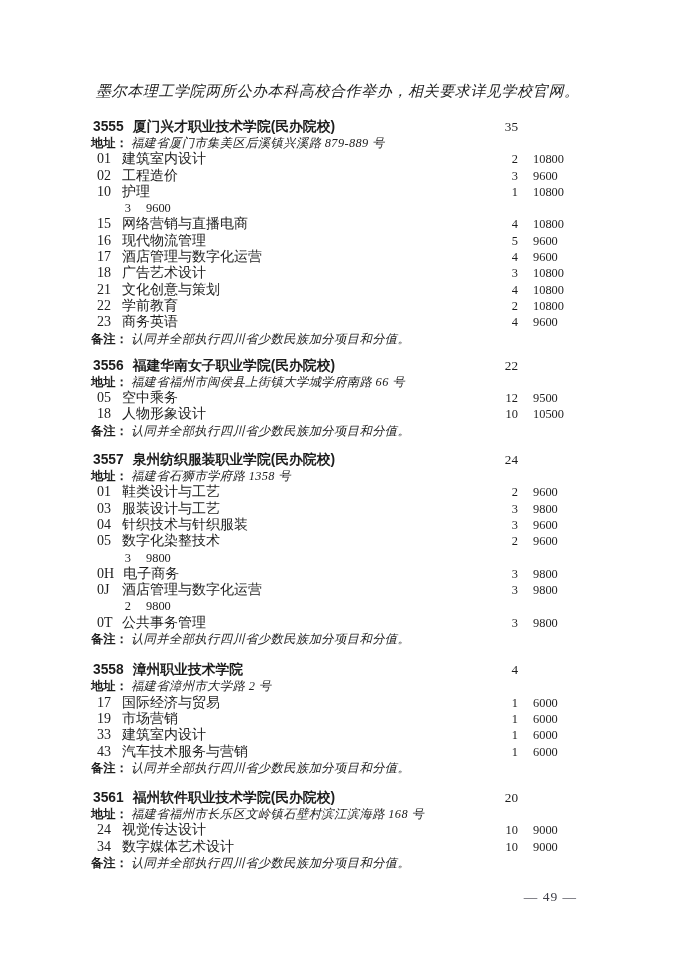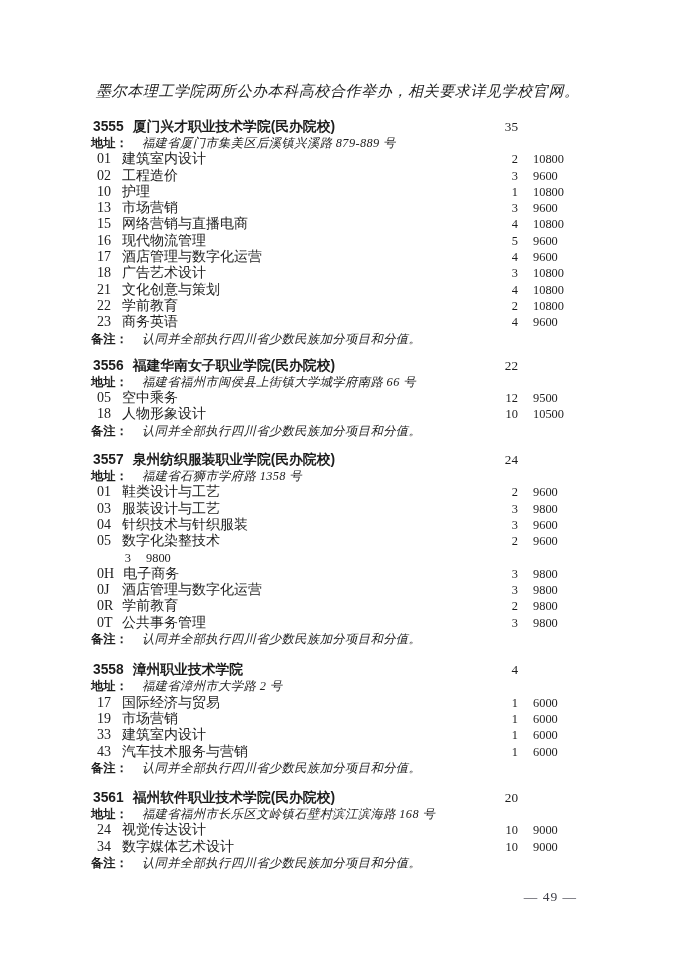--- a/index.html
+++ b/index.html
@@ -38,21 +38,21 @@
     white-space:nowrap;
   }
   .sec-code{margin-right:9px;}
   .total{width:40px;text-align:right;font-size:13.2px;}
   .tuition-spacer{width:78px;}
   .addr-row,.remark-row{font-size:12.3px;}
   .lbl{
     font-family:"Liberation Sans","DejaVu Sans",sans-serif;
     font-weight:700;
     font-size:12.3px;
-    margin-right:14px;
+    margin-right:3px;
     white-space:nowrap;
   }
   .kai{font-style:italic;letter-spacing:0.4px;}
   .course .cname{flex:1;padding-left:6px;font-size:14px;white-space:nowrap;}
   .ccode{display:inline-block;min-width:16px;margin-right:9px;}
   .quota{width:40px;text-align:right;font-size:12.4px;}
   .tuition{
     width:78px;
     padding-left:15px;
     box-sizing:border-box;
@@ -96,21 +96,20 @@
         <span class="cname"><span class="ccode">02</span><span>工程造价</span></span>
         <span class="quota">3</span>
         <span class="tuition">9600</span>
       </div>
     <div class="row course">
         <span class="cname"><span class="ccode">10</span><span>护理</span></span>
         <span class="quota">1</span>
         <span class="tuition">10800</span>
       </div>
     <div class="row course">
-        <span class="cname"><span class="ccode">13</span><span>市场营销</span></span>
         <span class="quota">3</span>
         <span class="tuition">9600</span>
       </div>
     <div class="row course">
         <span class="cname"><span class="ccode">15</span><span>网络营销与直播电商</span></span>
         <span class="quota">4</span>
         <span class="tuition">10800</span>
       </div>
     <div class="row course">
         <span class="cname"><span class="ccode">16</span><span>现代物流管理</span></span>
@@ -212,21 +211,20 @@
         <span class="cname"><span class="ccode">0H</span><span>电子商务</span></span>
         <span class="quota">3</span>
         <span class="tuition">9800</span>
       </div>
     <div class="row course">
         <span class="cname"><span class="ccode">0J</span><span>酒店管理与数字化运营</span></span>
         <span class="quota">3</span>
         <span class="tuition">9800</span>
       </div>
     <div class="row course">
-        <span class="cname"><span class="ccode">0R</span><span>学前教育</span></span>
         <span class="quota">2</span>
         <span class="tuition">9800</span>
       </div>
     <div class="row course">
         <span class="cname"><span class="ccode">0T</span><span>公共事务管理</span></span>
         <span class="quota">3</span>
         <span class="tuition">9800</span>
       </div>
     <div class="row remark-row">
       <span class="lbl">备注：</span>

